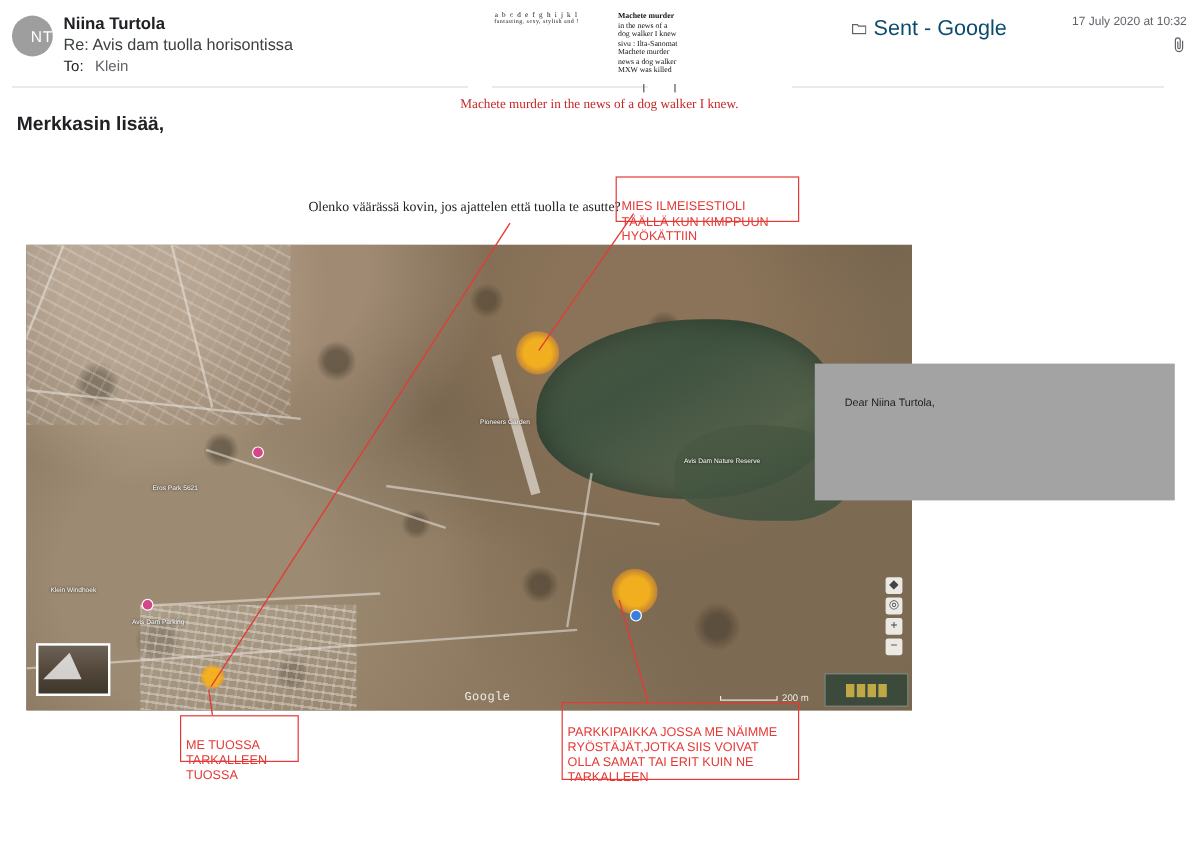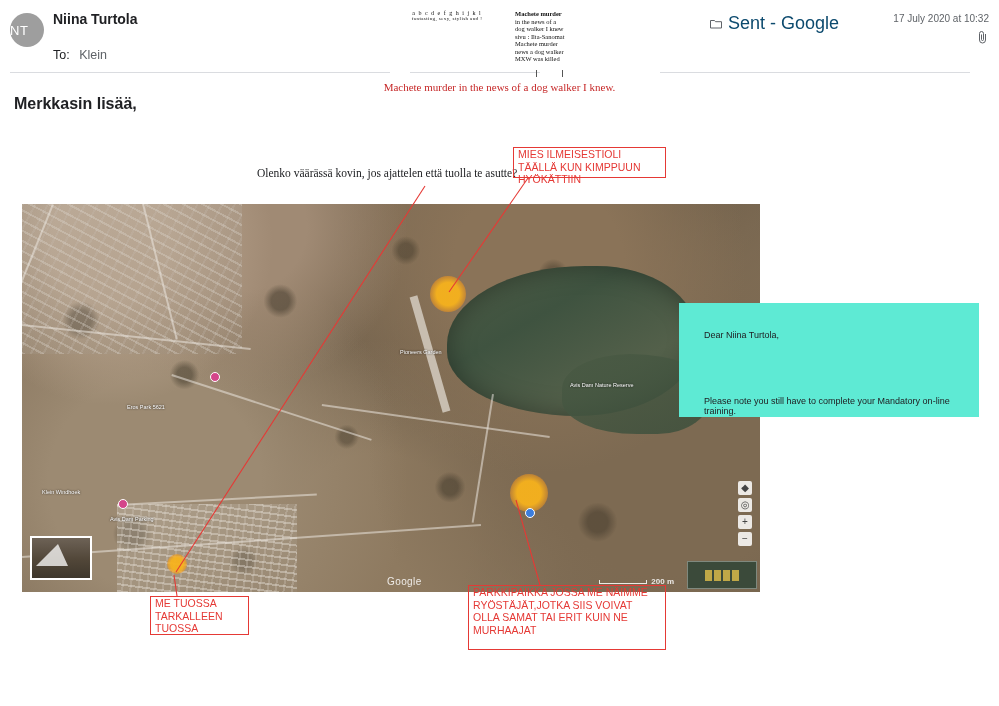--- a/index.html
+++ b/index.html
@@ -25,21 +25,21 @@
   }
   #avatar {
     position: absolute;
     left: 10px; top: 13px;
     width: 34px; height: 34px;
     border-radius: 50%;
     background: #9e9e9e;
     color: #fff;
     font-size: 13px;
     letter-spacing: .5px;
-    display: flex; align-items: center; justify-content: flex-start;
+    display: flex; align-items: center; justify-content: flex-end;
   }
   #sender-name {
     position: absolute;
     left: 53px; top: 11px;
     font-size: 14px;
     font-weight: bold;
     color: #202124;
   }
   #subject-line {
     position: absolute;
@@ -236,29 +236,29 @@
     position: absolute;
     background: rgba(235,230,222,.55);
     transform-origin: 0 0;
   }
   
   #map-watermark {
     position: absolute;
     left: 365px; bottom: 5px;
     font-size: 10px;
     color: rgba(255,255,255,.85);
-    font-family: Liberation Sans, sans-serif;
+    font-family: Liberation Mono, monospace;
     letter-spacing: .4px;
   }
   #map-scale {
     position: absolute;
     right: 86px; bottom: 6px;
     font-size: 8px;
     color: rgba(255,255,255,.85);
-    display: flex; align-items: center; gap: 4px; font-weight: bold;
+    display: flex; align-items: center; gap: 4px;
   }
   #map-scale .bar {
     display: inline-block;
     width: 46px; height: 3px;
     border: 1px solid rgba(255,255,255,.85);
     border-top: none;
   }
   
   #map-minimap {
     position: absolute;
@@ -329,51 +329,52 @@
   
   #overlay { position: absolute; left: 0; top: 0; width: 999px; height: 706px; pointer-events: none; }
 
   .ann-box {
     position: absolute;
     border: 1px solid #e53935;
     color: #e53935;
     font-size: 10.5px;
     line-height: 12.5px;
     font-family: "Liberation Sans", sans-serif;
-    padding: 0 4px;
+    padding: 18px 4px;
     background: transparent;
     box-sizing: border-box;
   }
   #ann-top { left: 513px; top: 147px; width: 153px; height: 31px; }
   #ann-bottom-left { left: 150px; top: 596px; width: 99px; height: 39px; }
   #ann-bottom-right { left: 468px; top: 585px; width: 198px; height: 65px; }
 
   
   #doc-overlay {
     position: absolute;
     left: 679px; top: 303px;
     width: 300px; height: 114px;
-    background: #5eead4;
+    background: #a3a3a3;
     font-size: 9px;
     color: #202124;
     font-family: "Liberation Sans", sans-serif;
   }
   #doc-line-1 { position: absolute; left: 25px; top: 27px; }
   #doc-line-2 { position: absolute; left: 25px; top: 93px; }
 </style>
 </head>
 <body>
 
 <div id="mail-header">
 
   <div id="avatar">
     <span>NT</span>
   </div>
 
   <div id="sender-name">Niina Turtola</div>
+  <div id="subject-line">Re: Avis dam tuolla horisontissa</div>
 
   <div id="recipient-row">
     <span class="to-label">To:</span>
     <span class="to-value">Klein</span>
   </div>
 
   <div id="header-ornament-left">
     <div class="line1">a b c d e f g h i j k l</div>
     <div>fantasting, sexy, stylish and !</div>
   </div>
@@ -471,29 +472,28 @@
       <i></i>
   </div>
 
   <div id="map-thumb">
     <div class="tri"></div>
   </div>
 </div>
 
 <div id="doc-overlay">
   <div id="doc-line-1">Dear Niina Turtola,</div>
-  <div id="doc-line-2">Please note you still have to complete your Mandatory on-line training.</div>
 </div>
 
 <svg id="overlay" viewBox="0 0 999 706" width="999" height="706">
 
   <line x1="176" y1="572" x2="425" y2="186" stroke="#e53935" stroke-width="1.1"></line>
 
   <line x1="528" y1="178" x2="449" y2="292" stroke="#e53935" stroke-width="1.1"></line>
 
   <line x1="177" y1="596" x2="174" y2="575" stroke="#e53935" stroke-width="1.1"></line>
 
   <line x1="540" y1="585" x2="516" y2="500" stroke="#e53935" stroke-width="1.1"></line>
 </svg>
 
 <div class="ann-box" id="ann-top">MIES ILMEISESTIOLI TÄÄLLÄ KUN KIMPPUUN HYÖKÄTTIIN</div>
 <div class="ann-box" id="ann-bottom-left">ME TUOSSA TARKALLEEN TUOSSA</div>
-<div class="ann-box" id="ann-bottom-right">PARKKIPAIKKA JOSSA ME NÄIMME RYÖSTÄJÄT,JOTKA SIIS VOIVAT OLLA SAMAT TAI ERIT KUIN NE MURHAAJAT</div>
+<div class="ann-box" id="ann-bottom-right">PARKKIPAIKKA JOSSA ME NÄIMME RYÖSTÄJÄT,JOTKA SIIS VOIVAT OLLA SAMAT TAI ERIT KUIN NE TARKALLEEN</div>
 
 </body></html>

